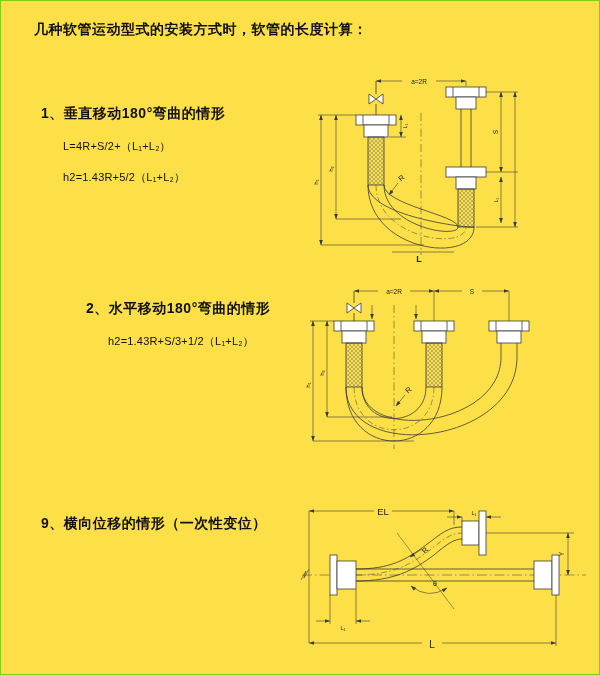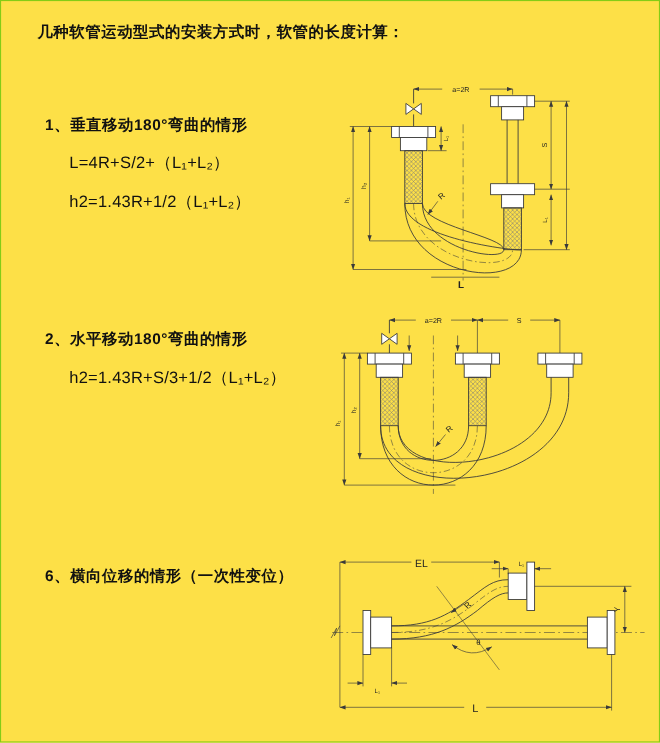--- a/index.html
+++ b/index.html
@@ -7,53 +7,53 @@
     width:600px;height:675px;position:relative;background:#ffffff;
     font-family:"Liberation Sans","DejaVu Sans",sans-serif;color:#111;
     overflow:hidden;
   }
   .page{position:absolute;inset:0;background:#fde047;border:1px solid #84cc16;box-sizing:border-box;}
   .title{
     position:absolute;left:33px;top:20px;font-size:14px;font-weight:bold;
     letter-spacing:.5px;white-space:nowrap;
   }
   .section{position:absolute;left:40px;}
-  .sec1{top:104px;} .sec2{top:299px;} .sec3{top:514px;}
+  .sec1{top:104px;} .sec2{top:299px;margin-left:45px;} .sec3{top:514px;}
   .heading{font-size:14px;font-weight:bold;letter-spacing:.5px;white-space:nowrap;}
   .formulas{padding-left:22px;}
-  .formula{margin-top:16px;font-size:15px;letter-spacing:.2px;white-space:nowrap;}
+  .formula{margin-top:16px;font-size:11px;letter-spacing:.2px;white-space:nowrap;}
   .diag{position:absolute;}
   .d1{left:305px;top:66px;} .d2{left:301px;top:276px;} .d3{left:293px;top:496px;}
   svg{display:block;}
   svg text{font-family:"Liberation Sans","DejaVu Sans",sans-serif;fill:#222;}
 </style>
 </head>
 <body>
 
 <div class="page">
 
   <div class="title">几种软管运动型式的安装方式时，软管的长度计算：</div>
 
   <div class="section sec1">
     <div class="heading">1、垂直移动180°弯曲的情形</div>
     <div class="formulas">
       <div class="formula">L=4R+S/2+（L₁+L₂）</div>
-      <div class="formula">h2=1.43R+1/2（L₁+L₂）</div>
+      <div class="formula">h2=1.43R+5/2（L₁+L₂）</div>
     </div>
   </div>
 
   <div class="section sec2">
     <div class="heading">2、水平移动180°弯曲的情形</div>
     <div class="formulas">
       <div class="formula">h2=1.43R+S/3+1/2（L₁+L₂）</div>
     </div>
   </div>
 
   <div class="section sec3">
-    <div class="heading">6、横向位移的情形（一次性变位）</div>
+    <div class="heading">9、横向位移的情形（一次性变位）</div>
   </div>
 
   <svg class="diag d1" width="290" height="198" viewBox="0 0 290 198">
     <defs>
       <marker id="ah1" viewBox="0 0 10 10" refX="9.5" refY="5" markerWidth="9" markerHeight="9" orient="auto-start-reverse">
         <path d="M0,1.5 L10,5 L0,8.5 z" fill="#3a3a3a"></path>
       </marker>
       <pattern id="hatch1" width="4" height="4" patternUnits="userSpaceOnUse">
         <path d="M0,0 l4,4 M4,0 l-4,4" stroke="#7a7a7a" stroke-width="0.5"></path>
       </pattern>

